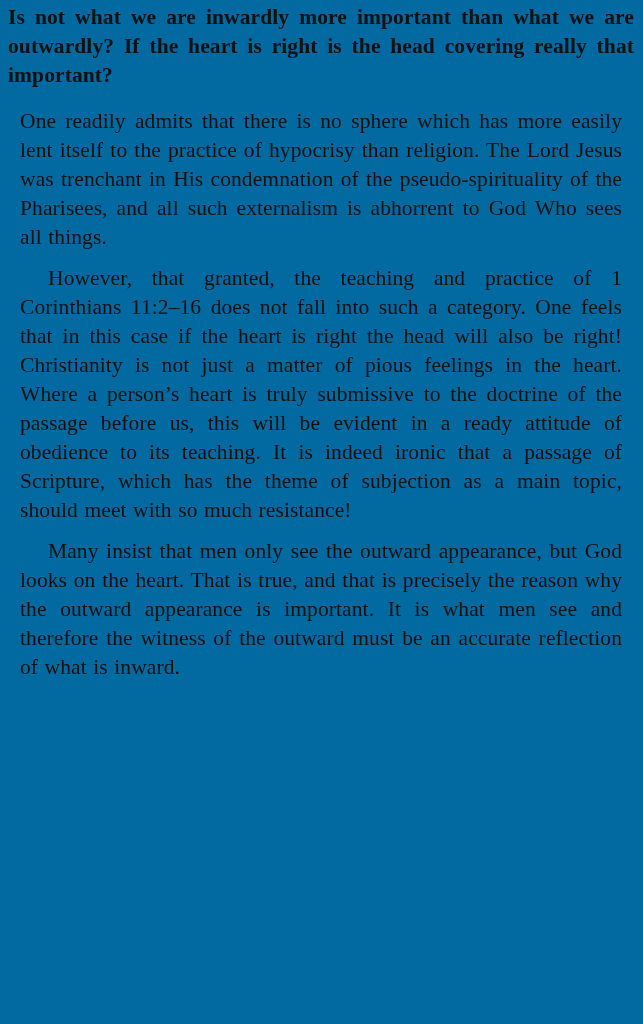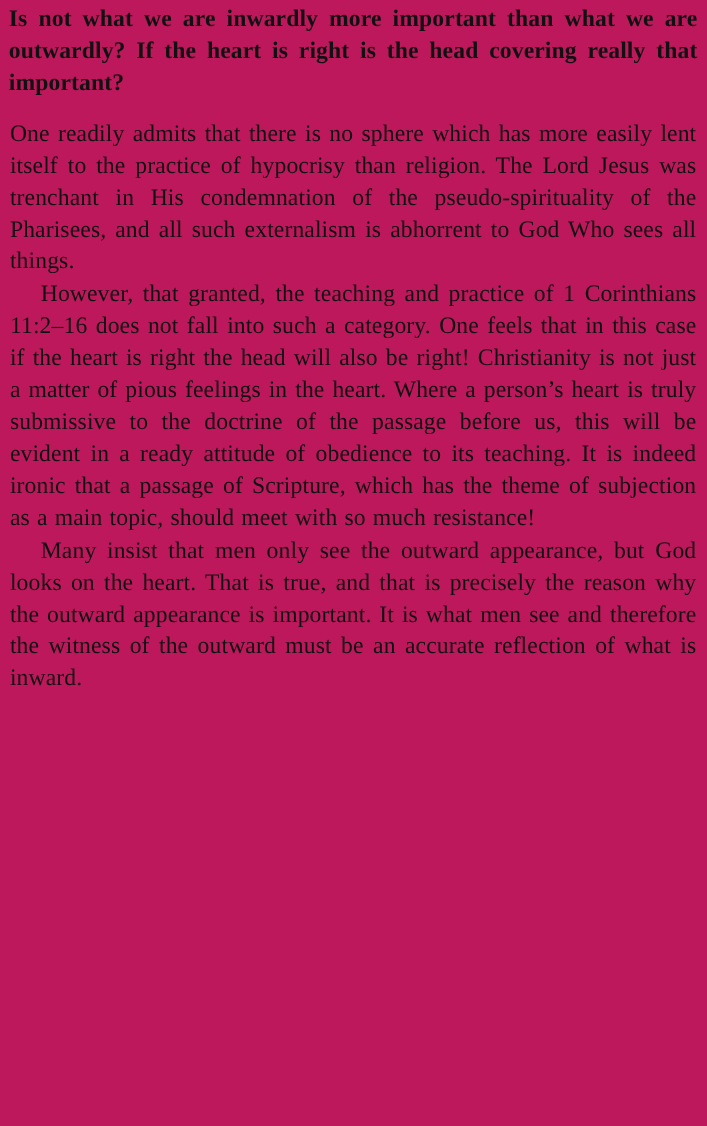--- a/index.html
+++ b/index.html
@@ -12,34 +12,34 @@
     height: 1024px;
     overflow: hidden;
     font-family: "Liberation Serif", "DejaVu Serif", serif;
     color: #111111;
   }
   .page {
     box-sizing: border-box;
     width: 643px;
     height: 1024px;
     padding: 3px 9px 0 8px;
-    background: #be185d;
+    background: #0369a1;
   }
   .question-heading {
     font-size: 21.5px;
     line-height: 29px;
     font-weight: bold;
     margin: 0 0 17px 0;
     text-align: justify;
     letter-spacing: 0.1px;
   }
   .body-paragraph {
     font-size: 21.5px;
     line-height: 29px;
-    margin: 1px;
+    margin: 12px;
     text-align: justify;
     letter-spacing: 0.1px;
     word-spacing: 1px;
   }
   .body-paragraph.indent {
     text-indent: 28px;
   }
 </style>
 </head>
 <body>

